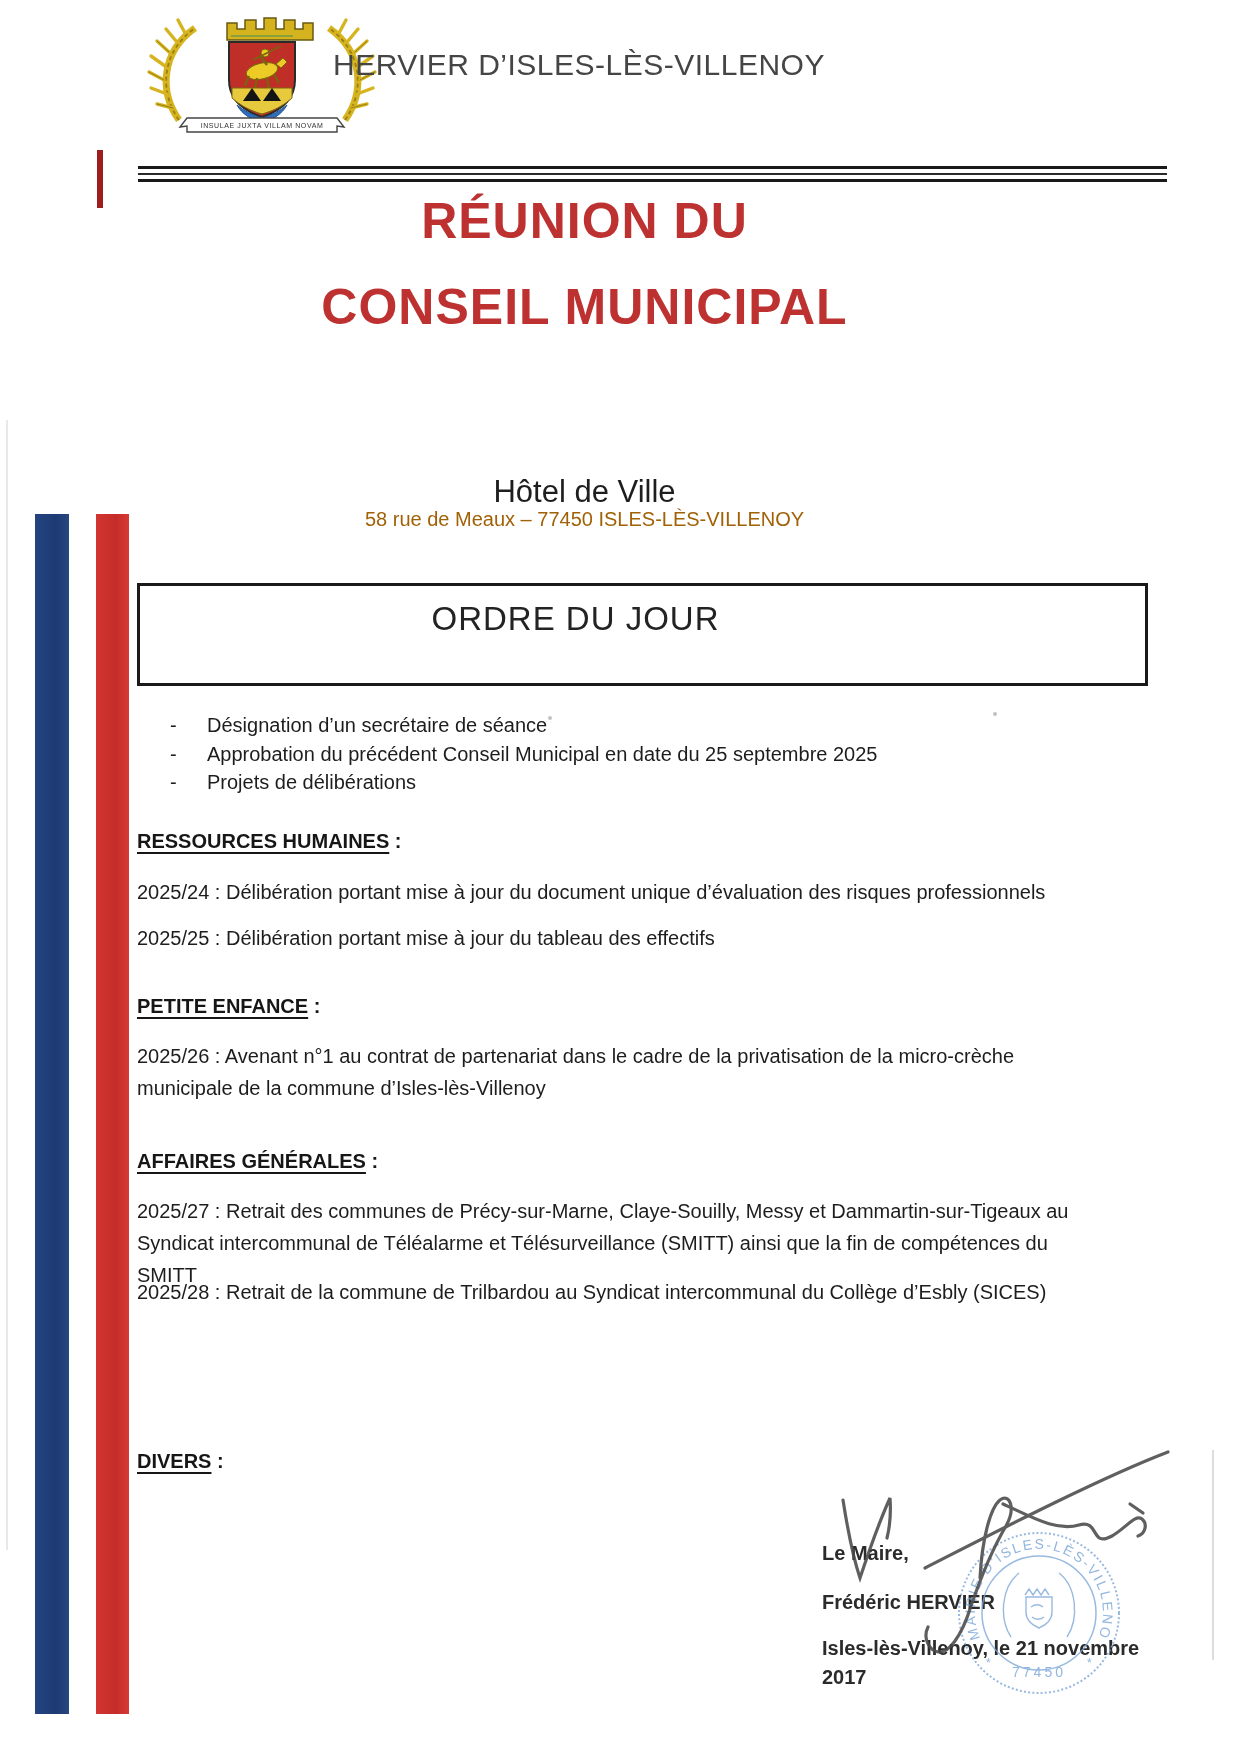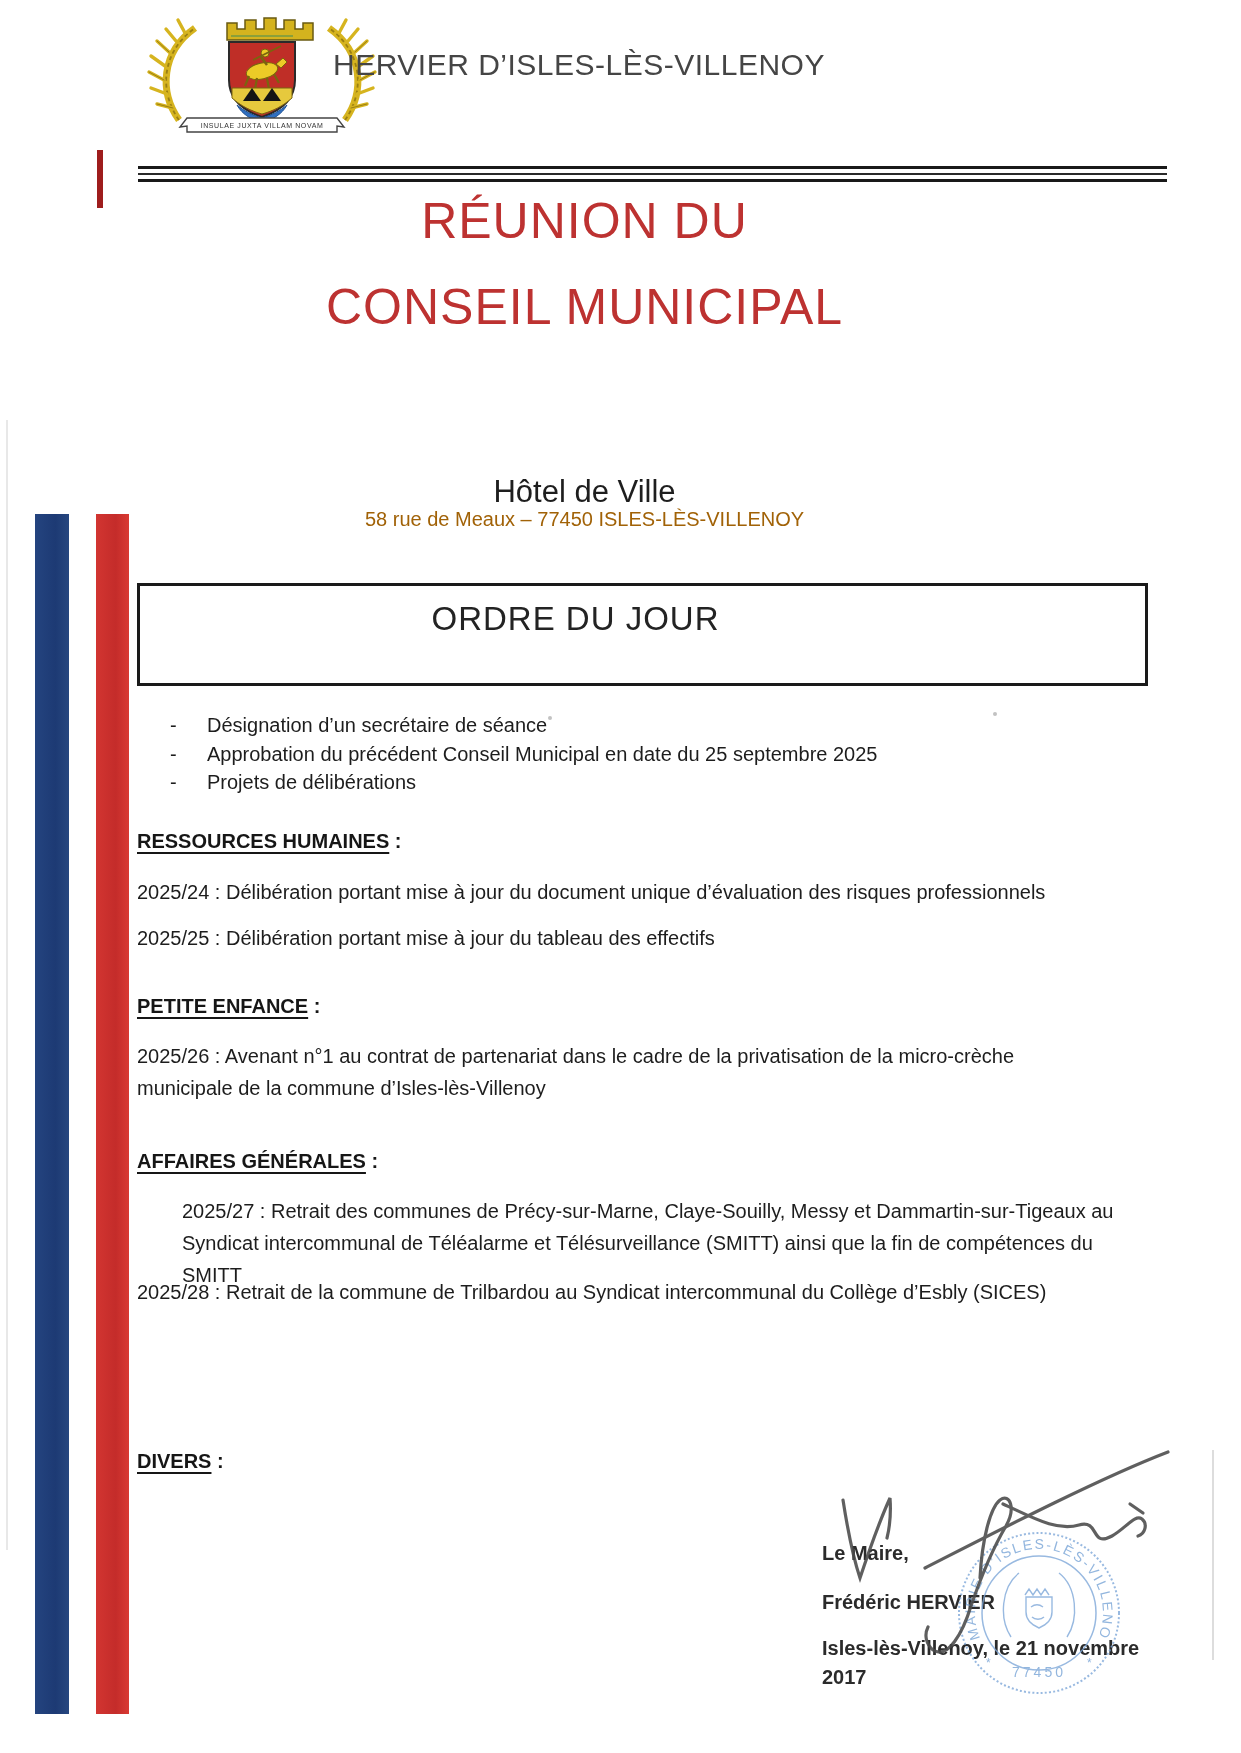--- a/index.html
+++ b/index.html
@@ -17,21 +17,21 @@
   .speck{width:4px;height:4px;border-radius:50%;background:#8f8f8f;opacity:.55;}
   
   .commune-title{left:333px;top:48px;font-size:30px;letter-spacing:.5px;color:#454545;white-space:nowrap;}
   .red-tick{left:97px;top:150px;width:6px;height:58px;background:#9e1d1d;}
   .rules{left:138px;top:166px;width:1029px;}
   .rules .r1{height:3px;background:#191919;}
   .rules .r2{height:2px;background:#2a2a2a;margin-top:4px;}
   .rules .r3{height:3px;background:#191919;margin-top:4px;}
   
   .center-col{left:137px;width:895px;text-align:center;}
-  .title-red{font-size:50px;font-weight:400;letter-spacing:1px;color:#bd3231;white-space:nowrap;}
+  .title-red{font-size:50px;font-weight:700;letter-spacing:1px;color:#bd3231;white-space:nowrap;}
   .t1{top:192px;}
   .t2{top:278px;}
   .date-line{top:362px;font-size:50px;font-weight:600;color:#2d2d2d;white-space:nowrap;}
   .venue-line{top:474px;font-size:31px;color:#1e1e1e;}
   .address-line{top:508px;font-size:20px;color:#a16207;white-space:nowrap;}
   
   .agenda-box{left:137px;top:583px;width:1011px;height:103px;border:3px solid #1a1a1a;box-sizing:border-box;}
   .agenda-box .label{margin-top:14px;padding-right:134px;text-align:center;font-size:33px;
                      letter-spacing:1px;color:#232323;}
   
@@ -149,21 +149,21 @@
   <p class="abs body-par" style="top:922px;">2025/25 : Délibération portant mise à jour du tableau des effectifs</p>
 
   <div class="abs sec-heading" style="top:995px;">
     <span class="u">PETITE ENFANCE</span><span> :</span>
   </div>
   <p class="abs body-par" style="top:1040px;">2025/26 : Avenant n°1 au contrat de partenariat dans le cadre de la privatisation de la micro-crèche municipale de la commune d’Isles-lès-Villenoy</p>
 
   <div class="abs sec-heading" style="top:1150px;">
     <span class="u">AFFAIRES GÉNÉRALES</span><span> :</span>
   </div>
-  <p class="abs body-par" style="top:1195px;margin-left:45px;">2025/27 : Retrait des communes de Précy-sur-Marne, Claye-Souilly, Messy et Dammartin-sur-Tigeaux au Syndicat intercommunal de Téléalarme et Télésurveillance (SMITT) ainsi que la fin de compétences du SMITT</p>
+  <p class="abs body-par" style="top:1195px;">2025/27 : Retrait des communes de Précy-sur-Marne, Claye-Souilly, Messy et Dammartin-sur-Tigeaux au Syndicat intercommunal de Téléalarme et Télésurveillance (SMITT) ainsi que la fin de compétences du SMITT</p>
   <p class="abs body-par" style="top:1276px;">2025/28 : Retrait de la commune de Trilbardou au Syndicat intercommunal du Collège d’Esbly (SICES)</p>
 
   <div class="abs sec-heading" style="top:1450px;">
     <span class="u">DIVERS</span><span> :</span>
   </div>
 
   <div class="abs sig-text" style="top:1539px;">Le Maire,</div>
   <div class="abs sig-text" style="top:1588px;">Frédéric HERVIER</div>
   <div class="abs sig-text sig-place" style="top:1634px;">Isles-lès-Villenoy, le 21 novembre 2017</div>
 

